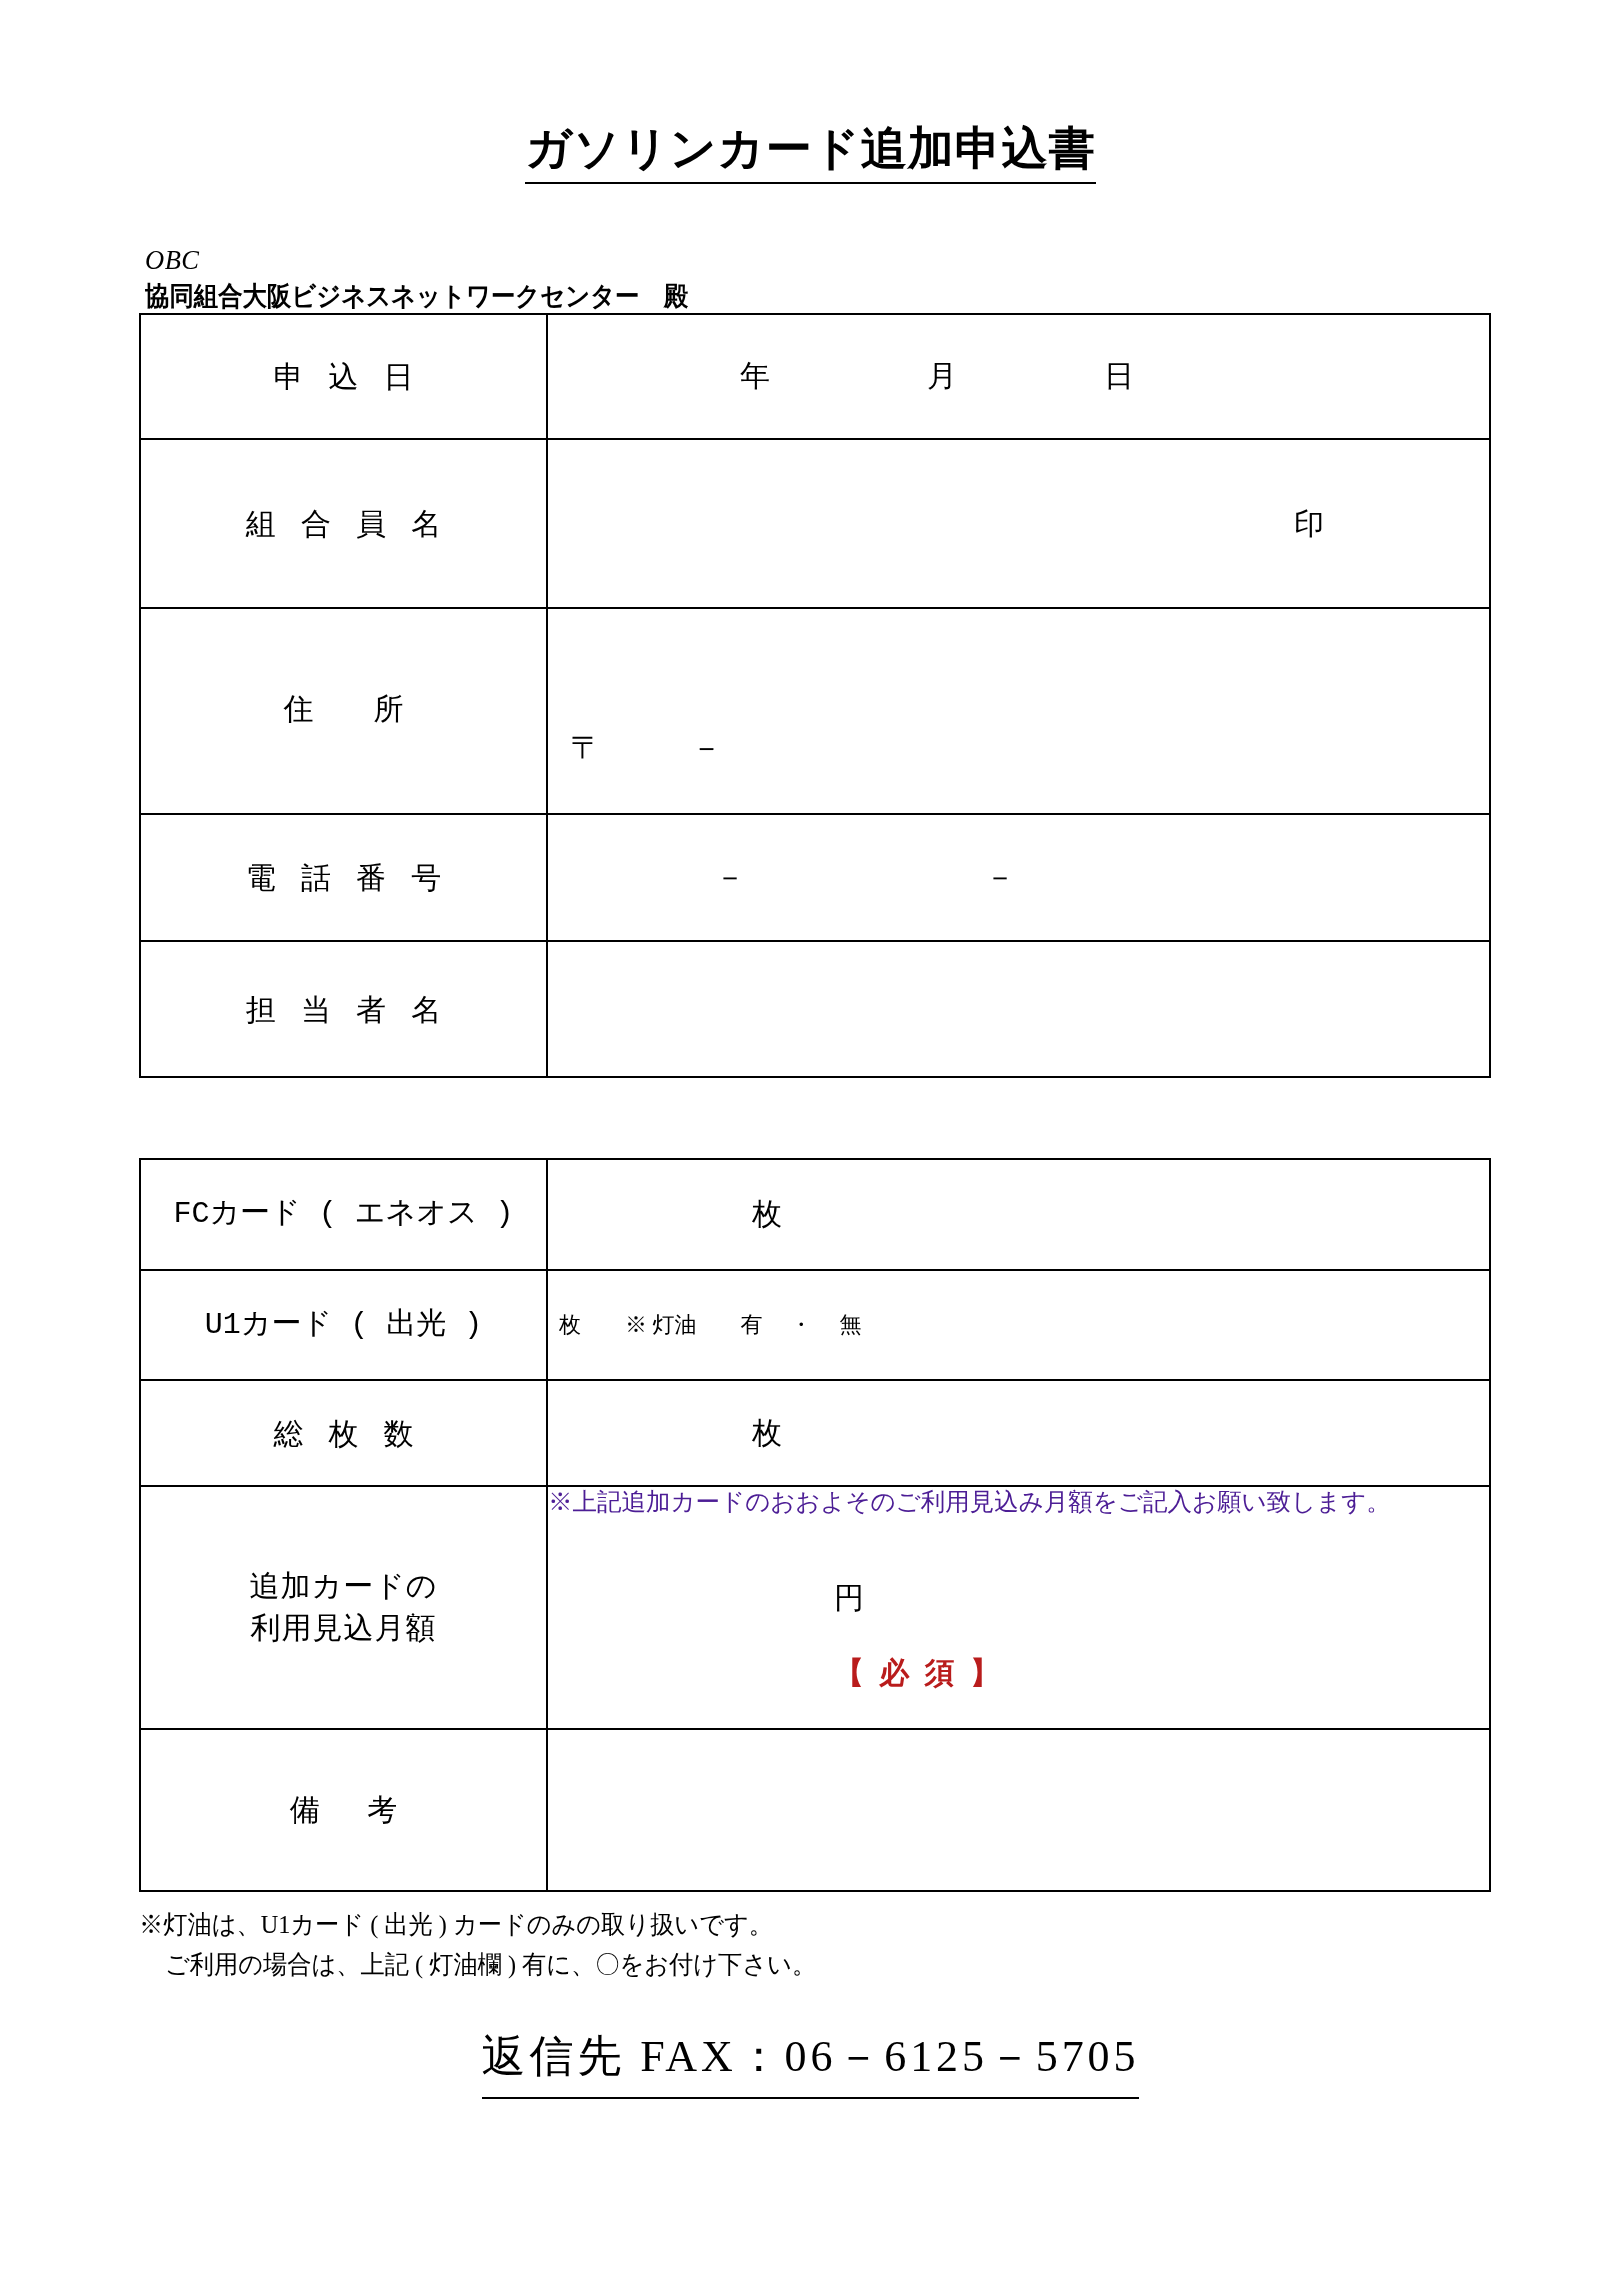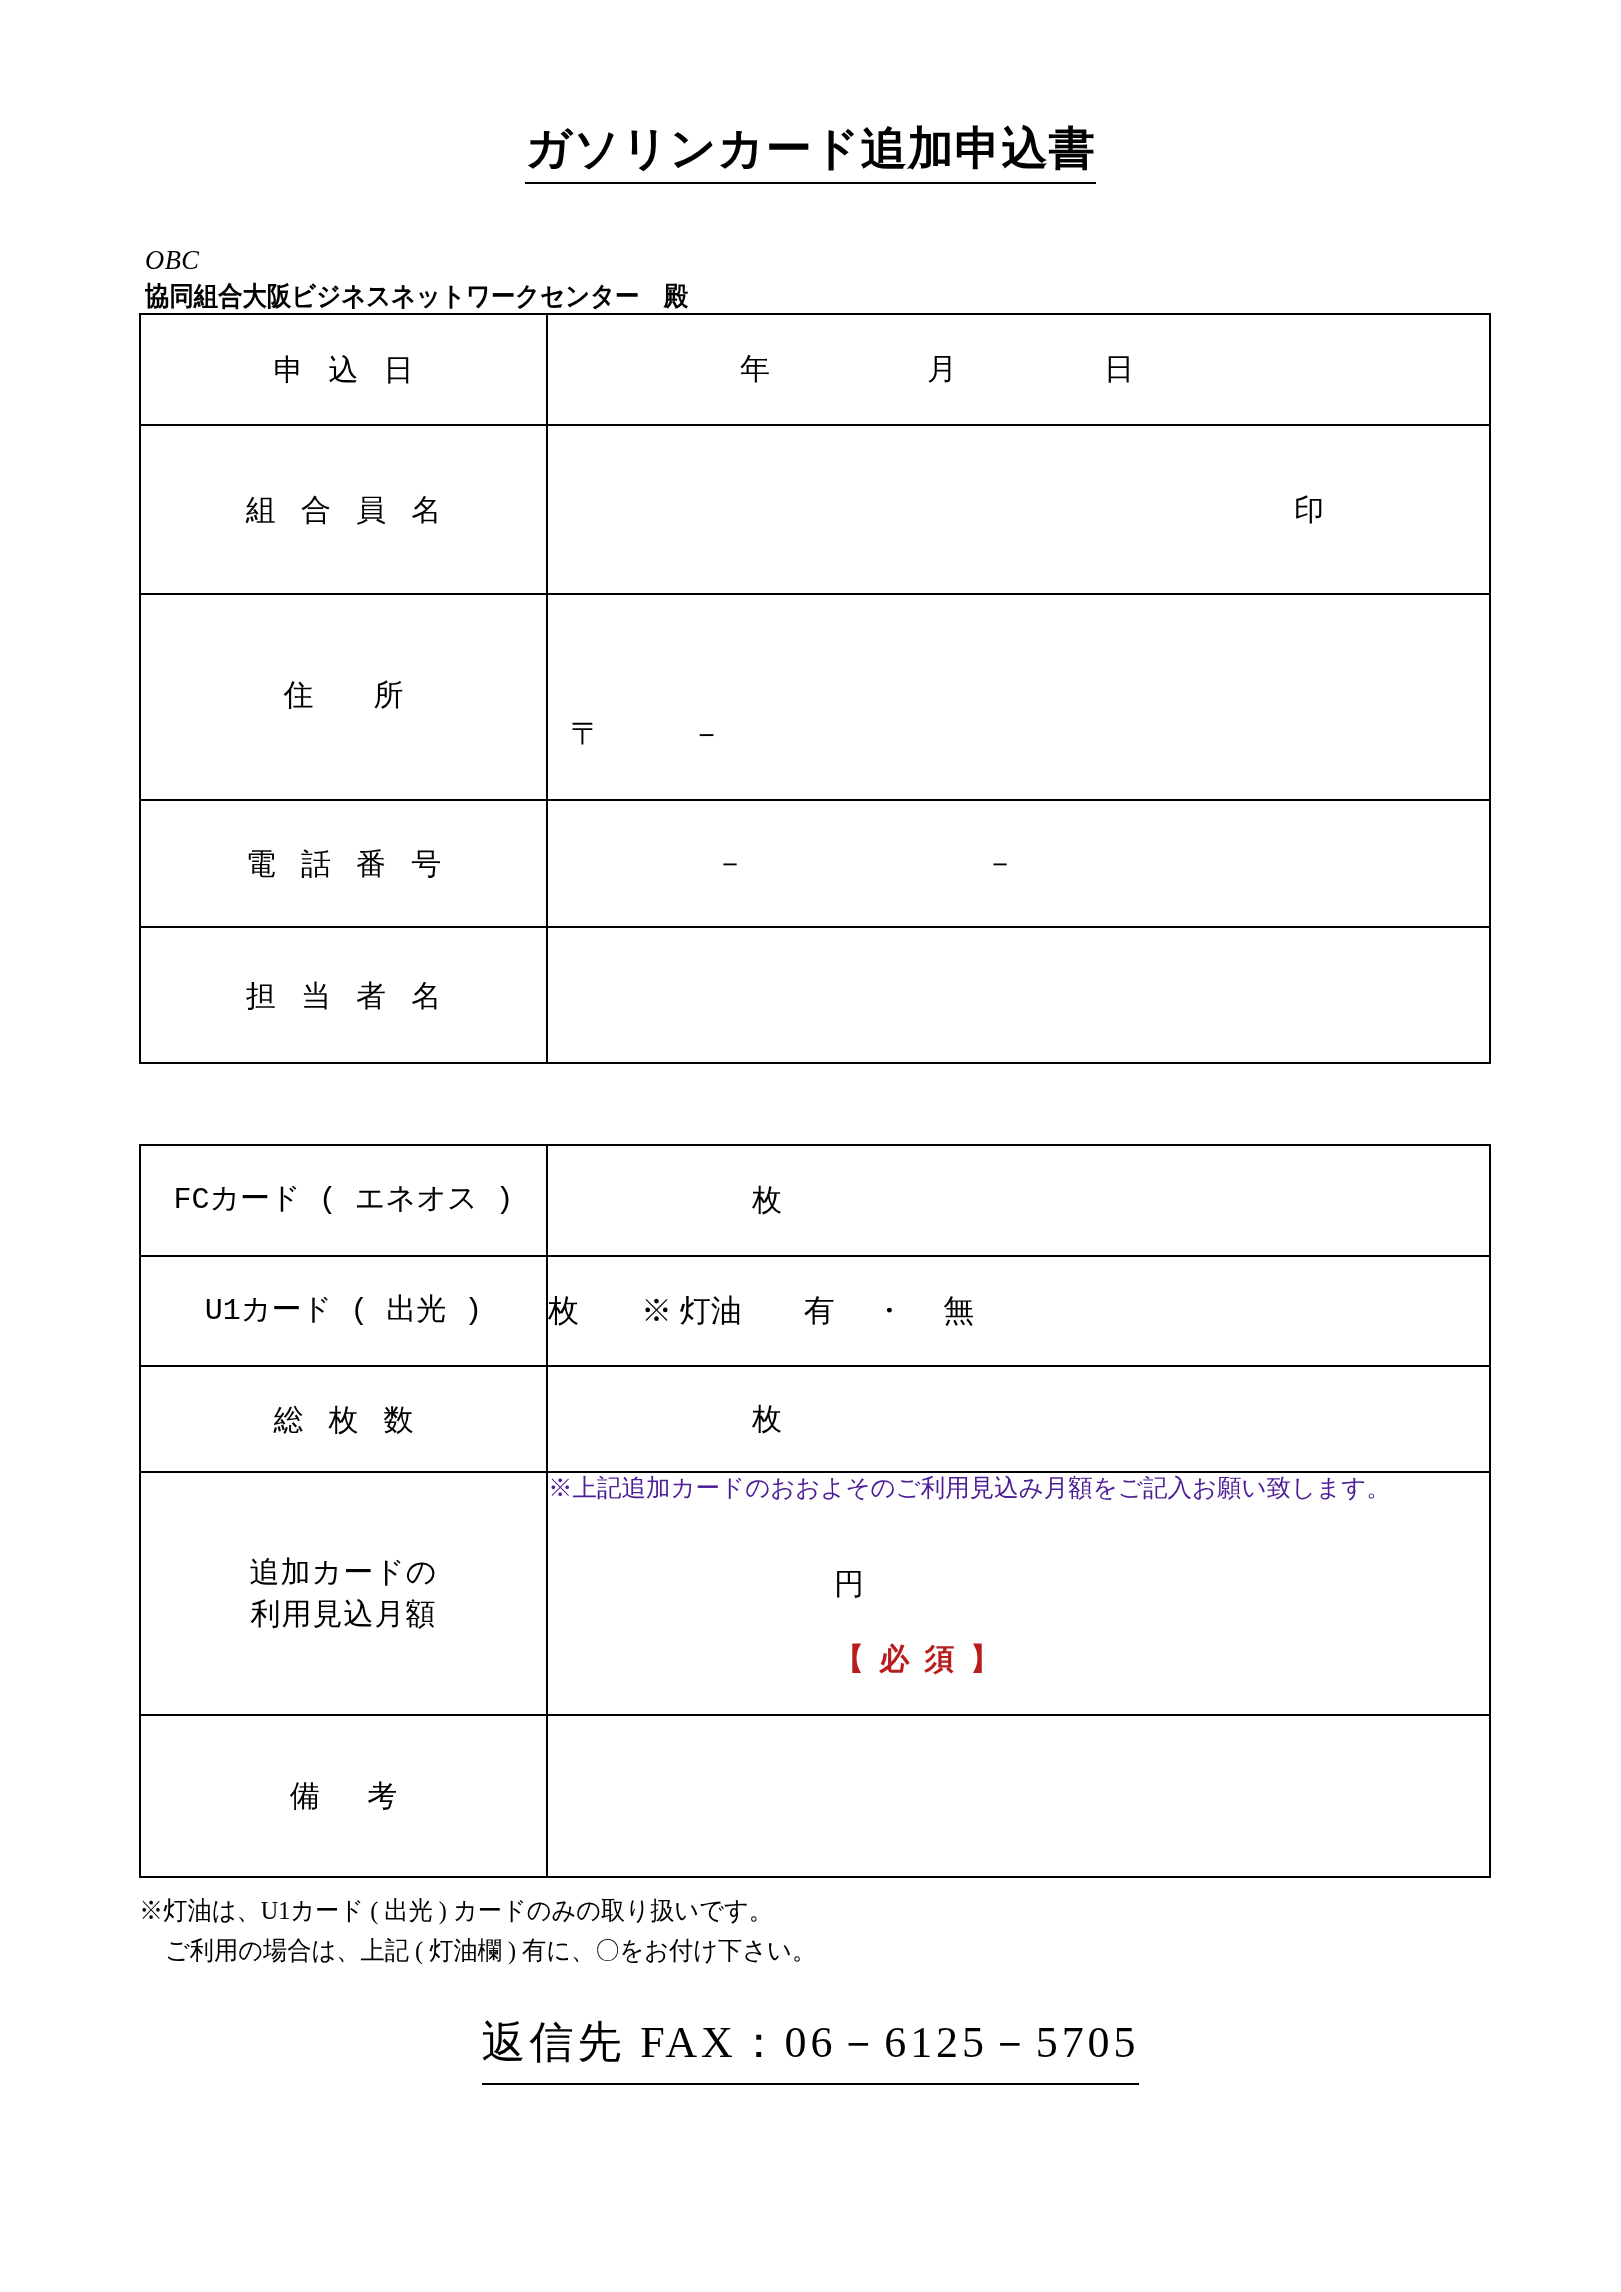--- a/index.html
+++ b/index.html
@@ -95,21 +95,21 @@
     line-height: 1.42;
   }
 
   .val {
     font-size: 30px;
     letter-spacing: 0px;
     padding-left: 0;
   }
 
   
-  .r-apply   { height: 111px; border-radius: 12px; }
+  .r-apply   { height: 125px; border-radius: 12px; }
   .r-member  { height: 169px; }
   .r-address { height: 206px; }
   .r-tel     { height: 127px; }
   .r-person  { height: 136px; }
 
   
   .r-fc    { height: 111px; }
   .r-u1    { height: 110px; }
   .r-total { height: 106px; }
   .r-est   { height: 149px; }
@@ -159,22 +159,23 @@
     letter-spacing: 0;
     white-space: pre;
   }
 
   .cnt-line {
     font-size: 30px;
     padding-left: 204px;
     white-space: pre;
   }
   .cnt-line-u1 {
-    font-size: 31px;
-    white-space: pre;
+    font-size: 22px;
+    white-space: pre;
+    margin-left: 11px;
   }
 
   .est-cell {
     padding: 13.7px 0 9.8px 7.8px;
   }
   .est-red {
     color: #4c1d95;
     font-size: 24.5px;
     letter-spacing: 0px;
     line-height: 1.25;

